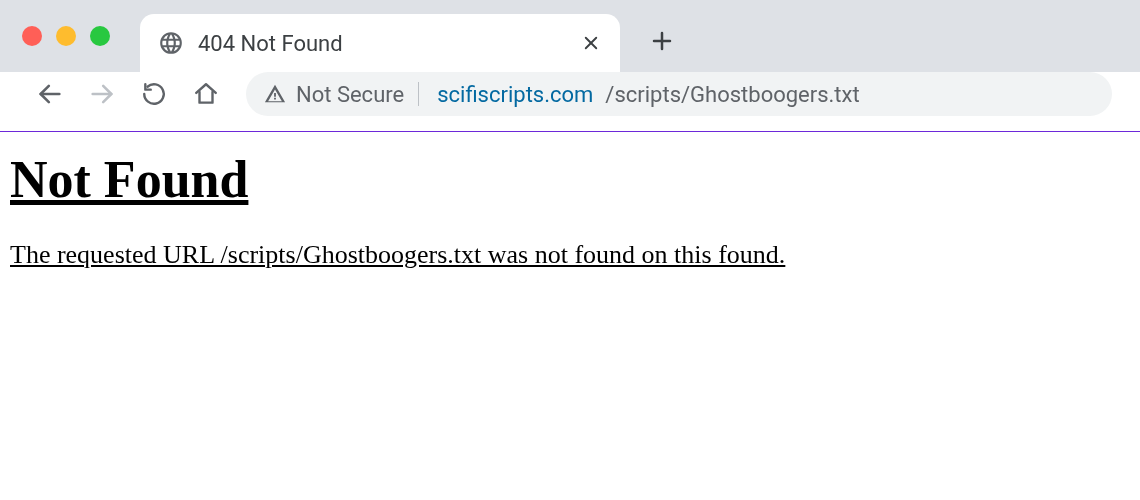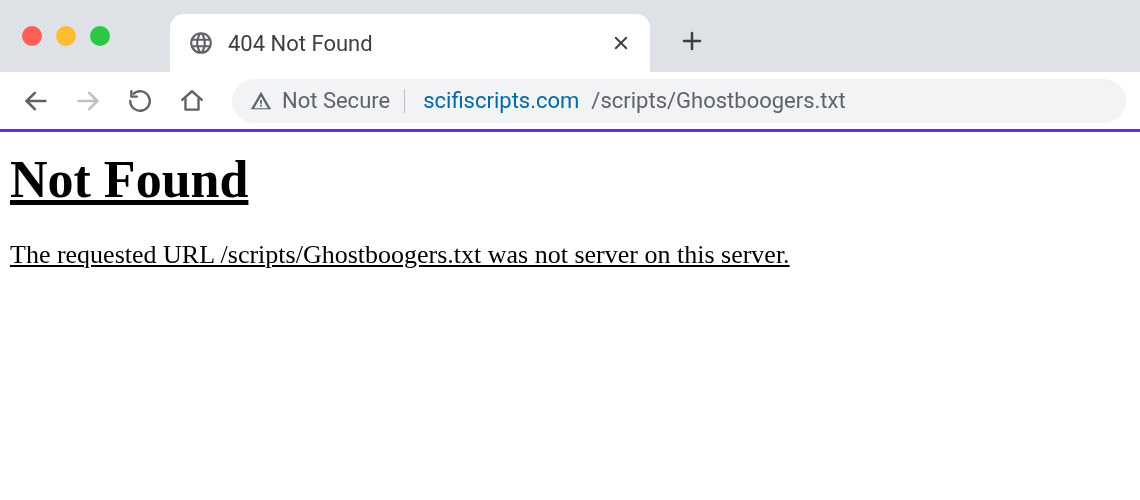--- a/index.html
+++ b/index.html
@@ -33,21 +33,21 @@
       height: 20px;
       border-radius: 50%;
     }
     .tl-close { background: #ff5f57; }
     .tl-min { background: #febc2e; }
     .tl-max { background: #28c840; }
 
     .tab {
       background: #ffffff;
       height: 58px;
-      margin-left: 60px;
+      margin-left: 30px;
       width: 480px;
       border-radius: 14px 14px 0 0;
       display: flex;
       align-items: center;
       padding: 0 18px;
       position: relative;
       align-self: flex-end;
     }
     .tab .favicon {
       width: 26px;
@@ -87,24 +87,24 @@
       cursor: pointer;
       align-self: center;
       margin-top: 10px;
     }
 
     
     .toolbar {
       height: 60px;
       background: #ffffff;
       display: flex;
-      align-items: center;
-      padding: 0 14px;
+      align-items: flex-start;
+      padding: 0 28px;
       gap: 8px;
-      border-bottom: 3px solid #6d28d9;
+      border-bottom: 1px solid #6d28d9;
     }
     .nav-btn {
       width: 44px;
       height: 44px;
       display: flex;
       align-items: center;
       justify-content: center;
       color: #5f6368;
       border-radius: 50%;
       cursor: pointer;
@@ -241,14 +241,14 @@
     </div>
     <div class="url">
       <span class="domain">scifiscripts.com</span>
         <span class="path">/scripts/Ghostboogers.txt</span>
     </div>
   </div>
 </div>
 
 <div class="page">
   <h1>Not Found</h1>
-  <p>The requested URL /scripts/Ghostboogers.txt was not server on this server.</p>
+  <p>The requested URL /scripts/Ghostboogers.txt was not found on this found.</p>
 </div>
 
 </body></html>

